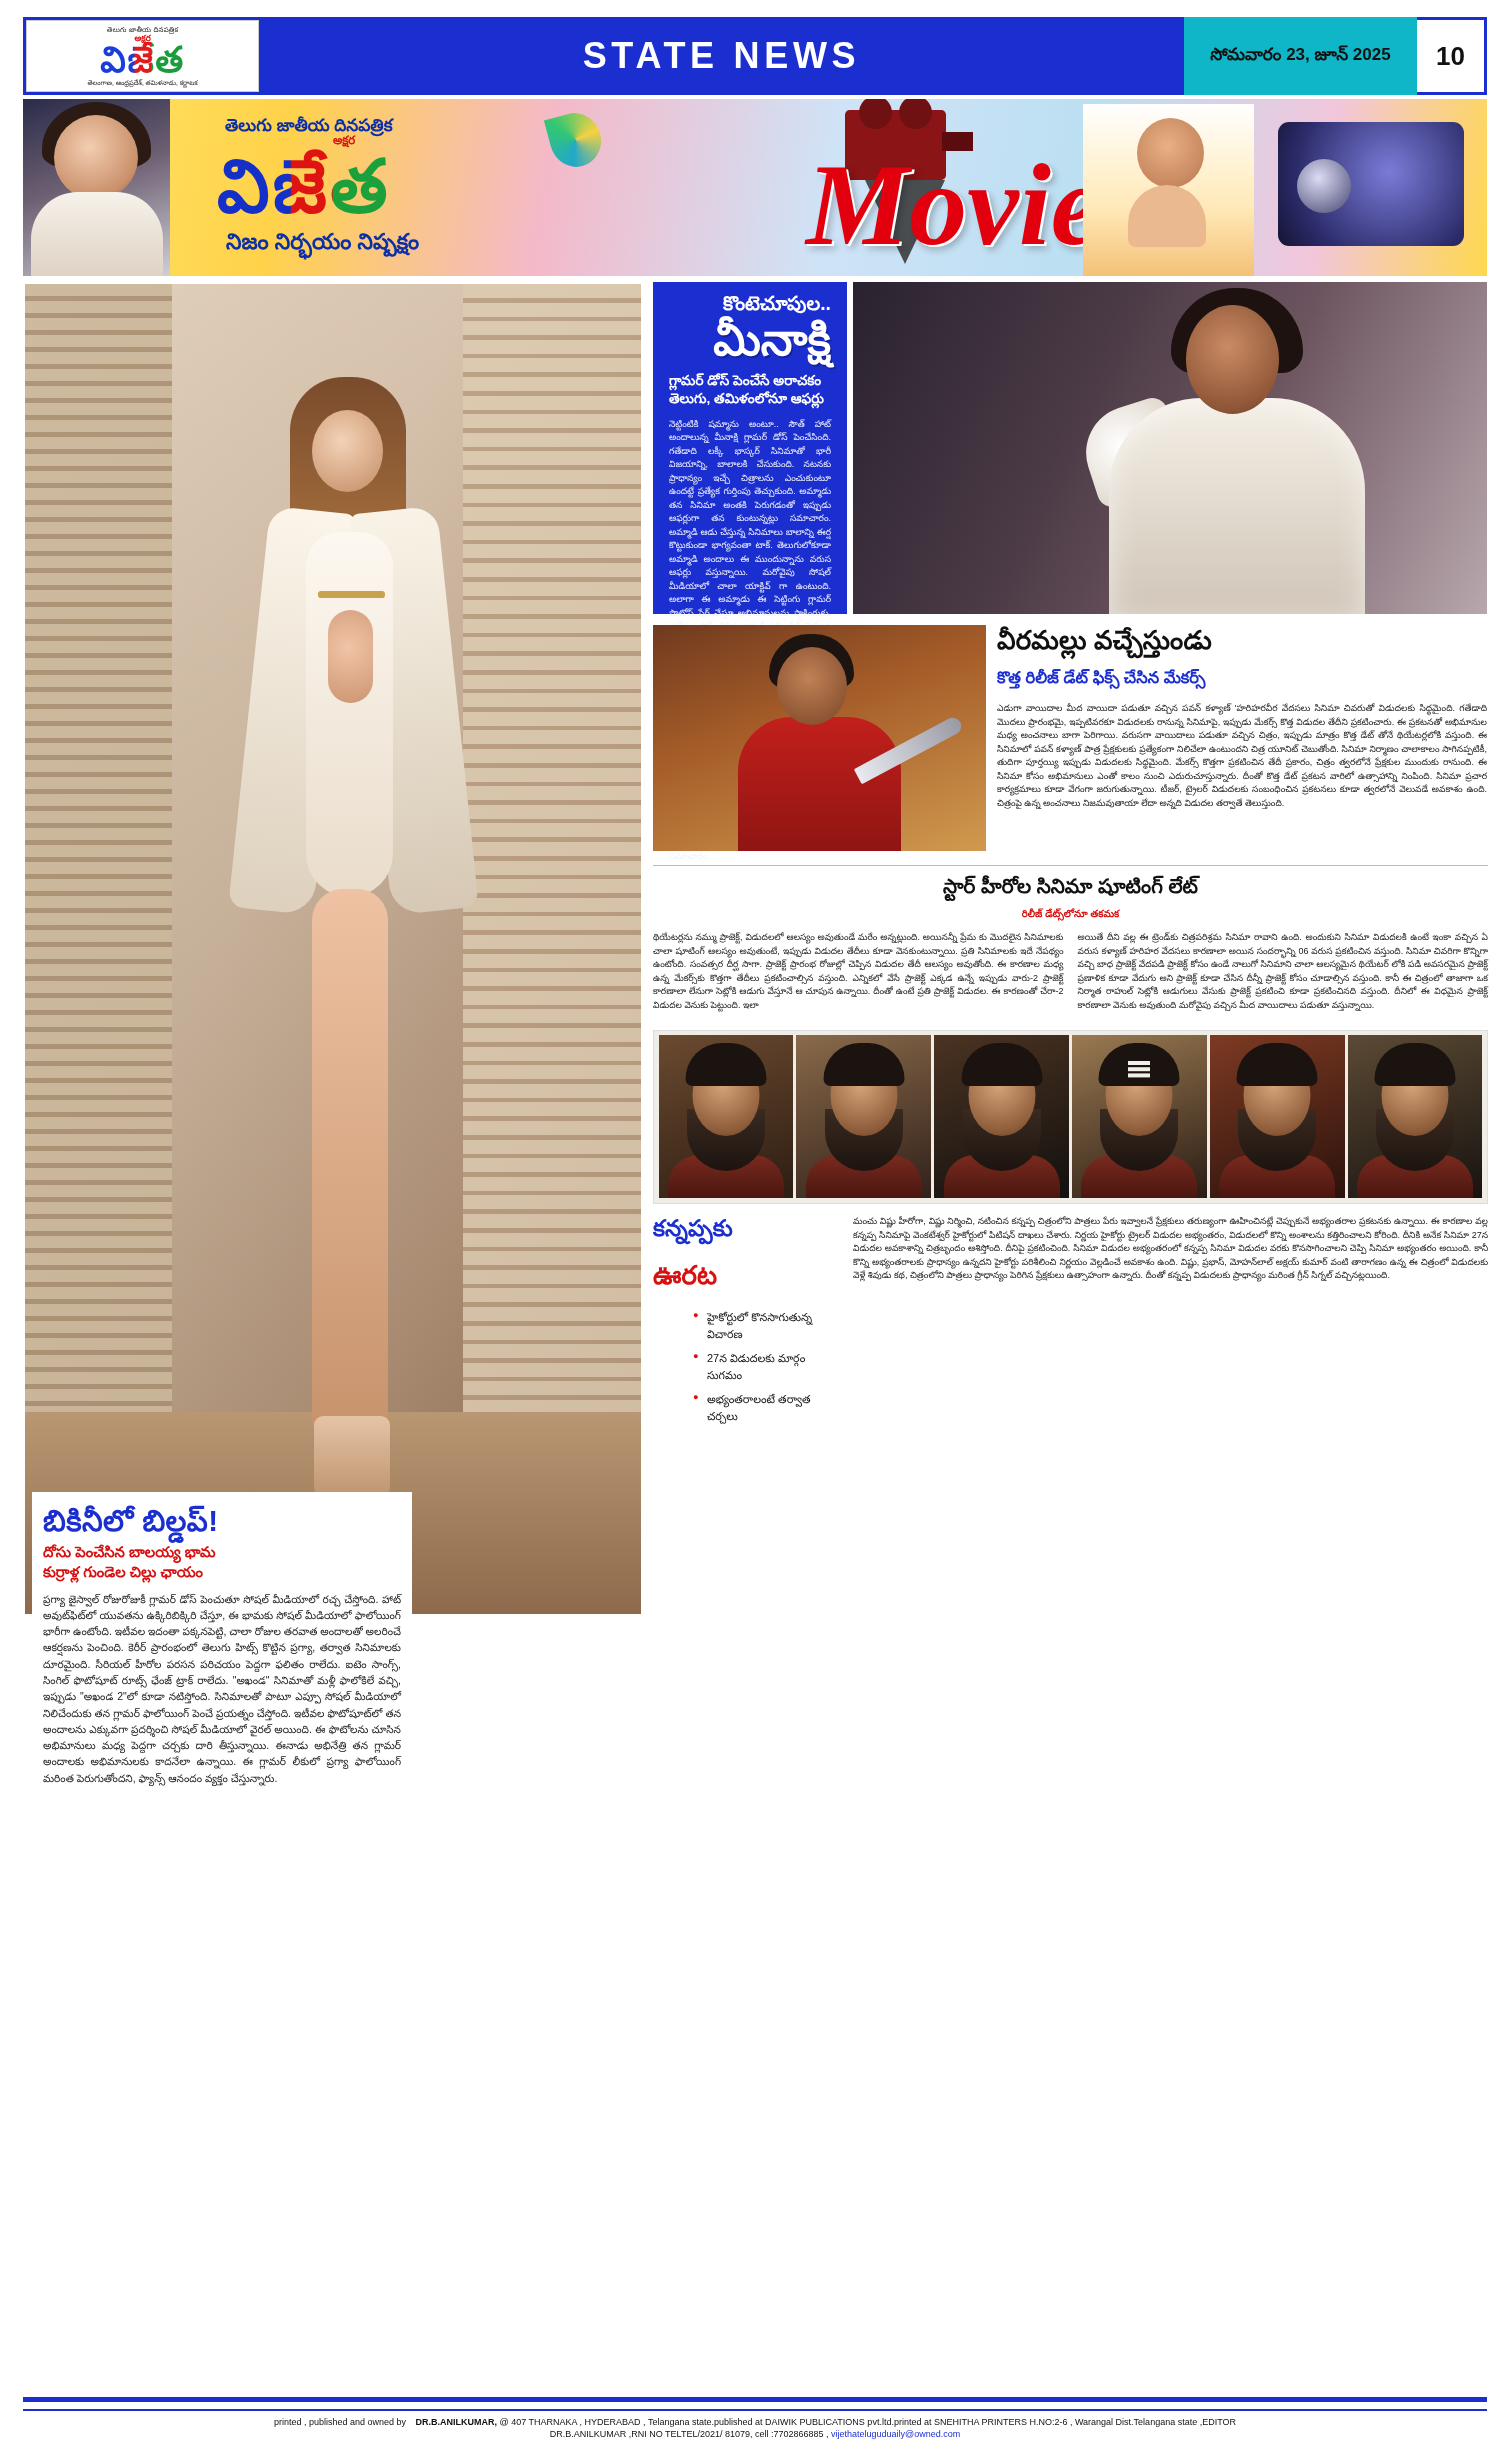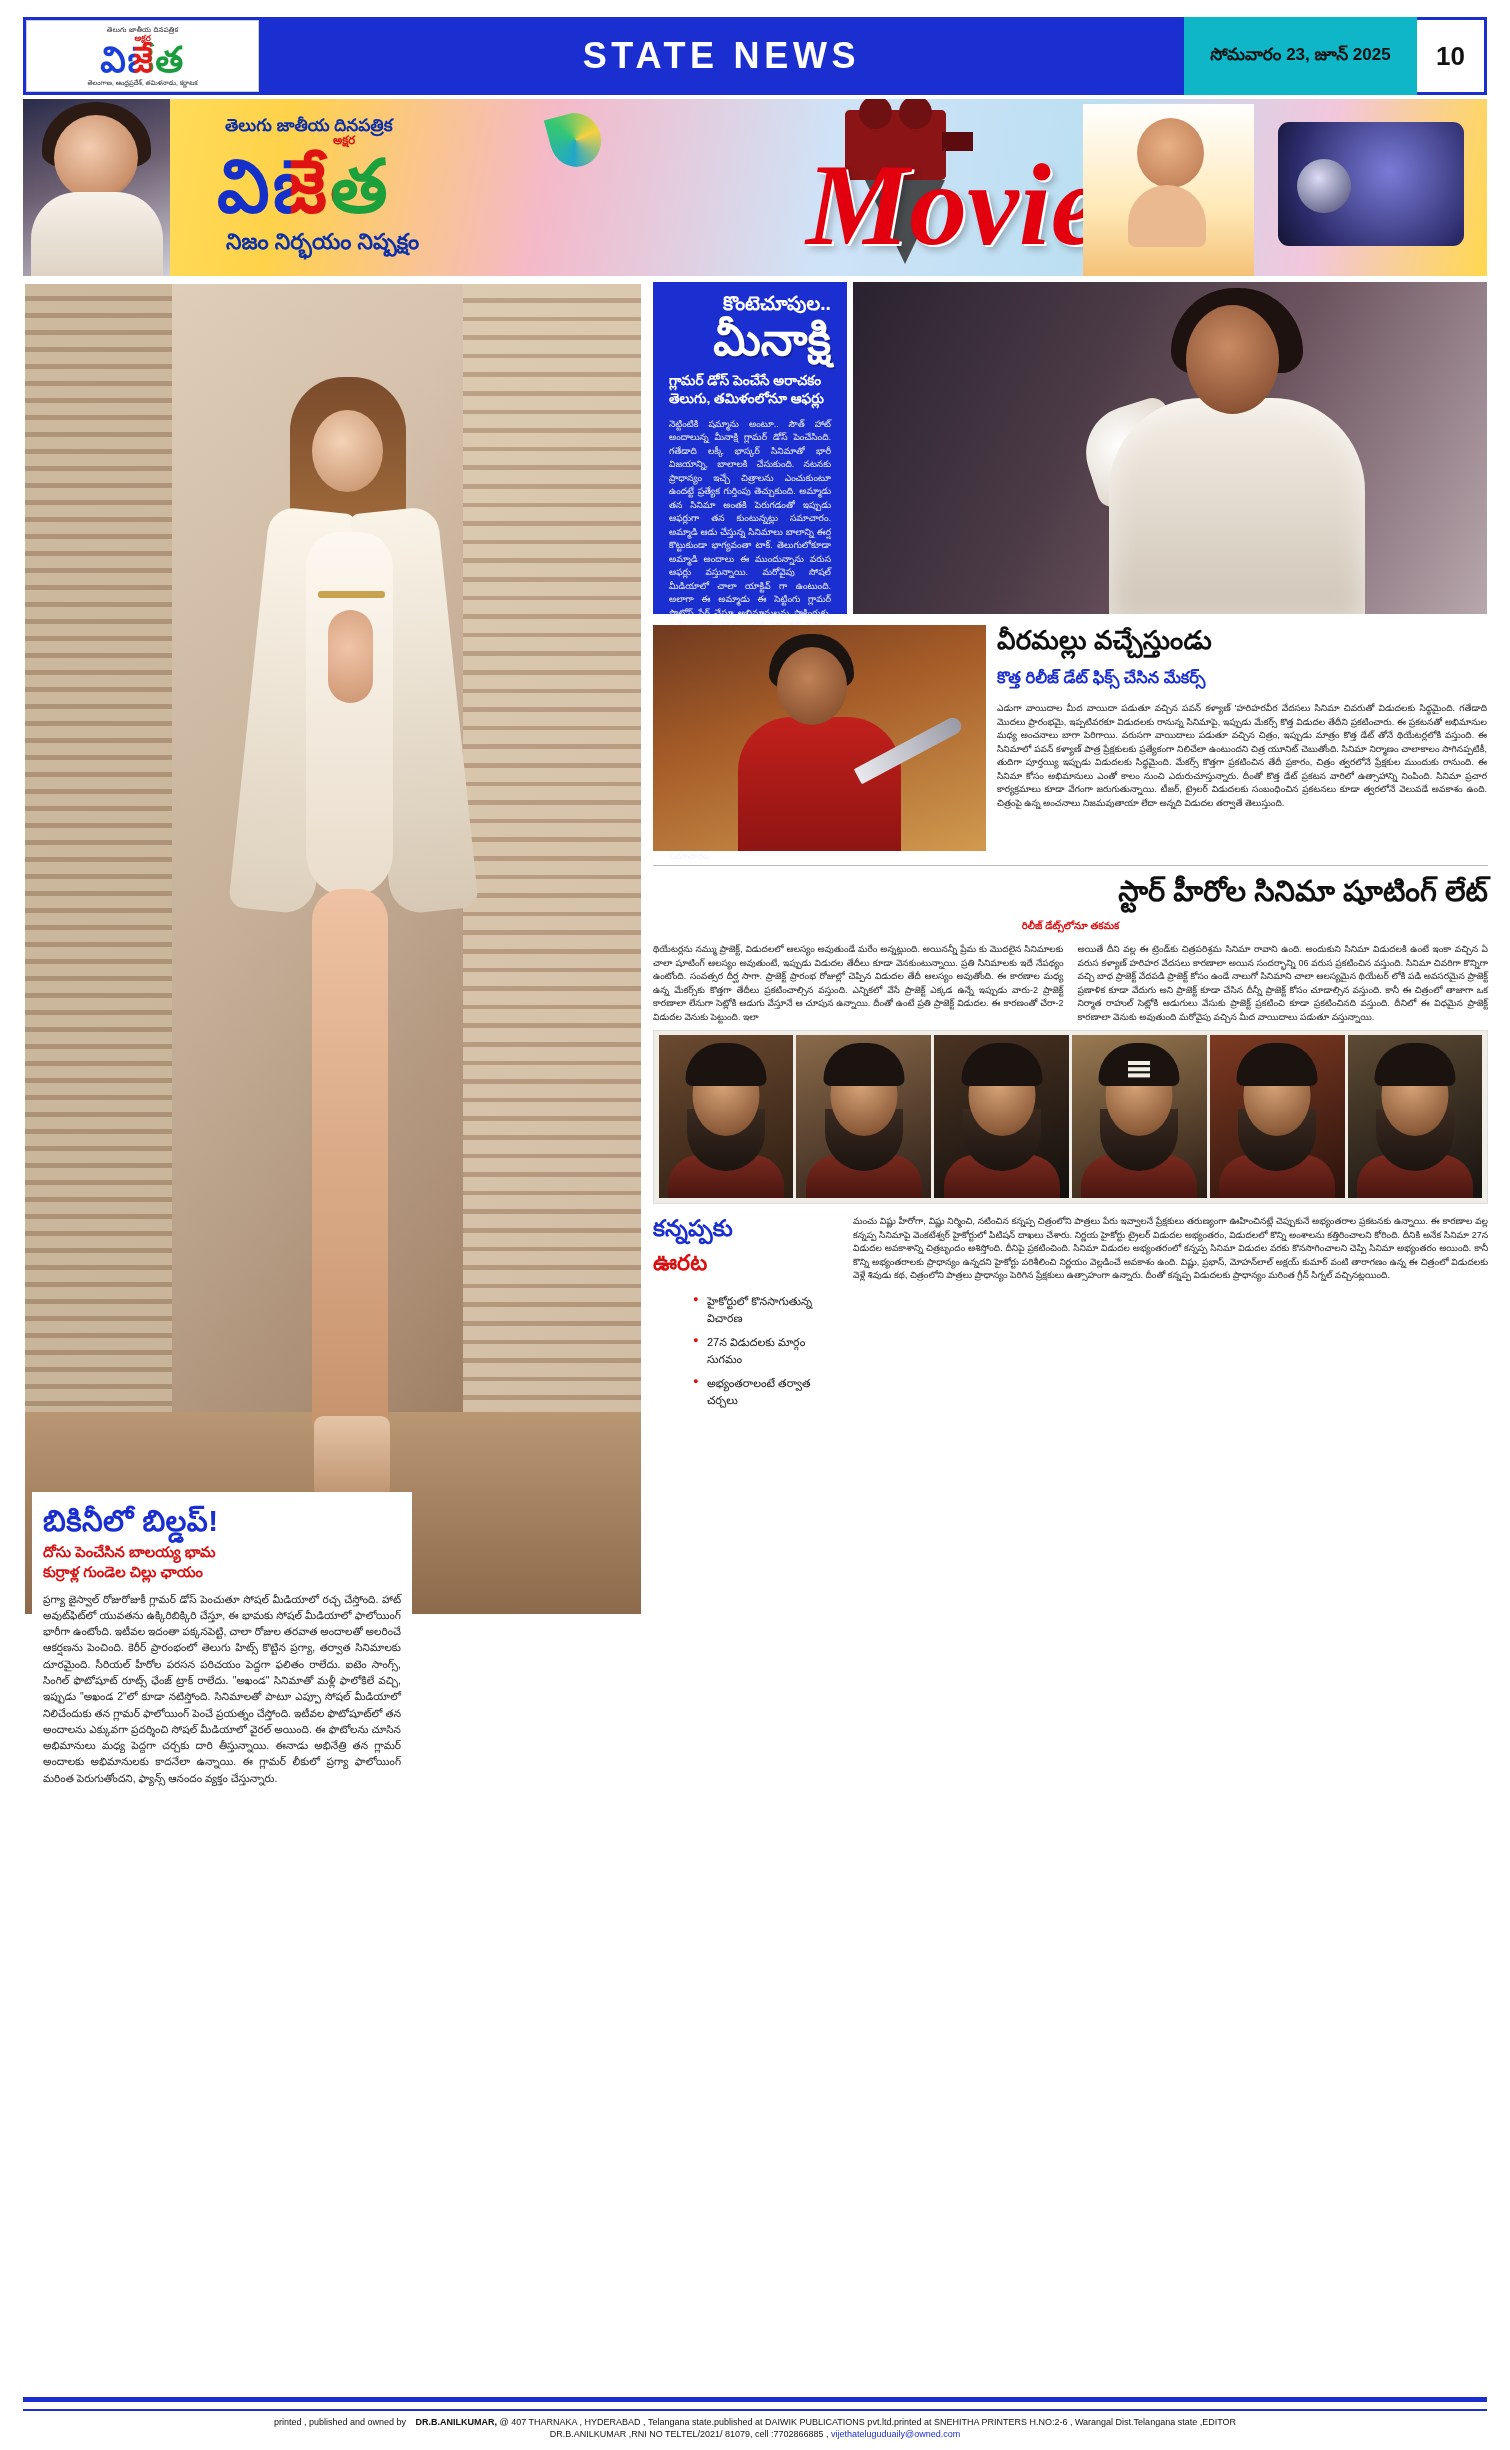--- a/index.html
+++ b/index.html
@@ -303,21 +303,21 @@
     background: linear-gradient(90deg,#e9e9ef,#9a9aa6); transform: rotate(-28deg);
     border-radius: 3.1px 15.5px 15.5px 3.1px;
   }
   .a2-text { position:absolute; left: 344px; top: 0; width: 490px; }
   .a2-title { font-size: 26px; font-weight: bold; color:#111; letter-spacing: 0.2px; }
   .a2-sub { font-size: 16.3px; font-weight: bold; color:#1b2fd0; margin-top: 6.2px; }
   .a2-body { font-size: 9px; line-height: 1.5; margin-top: 11px; text-align: justify; color:#1a1a1a;}
 
   
   .a3 { position: relative; margin-top: 14px; height: 160px; border-top: 0.8px solid #bbb; padding-top: 9.3px;}
-  .a3-title { font-size: 29px; font-weight: bold; text-align:right; color:#111; }
+  .a3-title { font-size: 20px; font-weight: bold; text-align:center; color:#111; }
   .a3-sub { font-size: 10px; font-weight: bold; text-align:center; color:#d81010; margin-top: 4.7px;}
   .a3-cols { display:flex; gap: 14px; margin-top: 9.3px; }
   .a3-cols .col { flex:1; font-size: 9px; line-height: 1.5; text-align: justify; color:#1a1a1a;}
 
   
   .a4 { position: relative; margin-top: 4.7px; }
   .a4-strip {
     display: flex; gap: 3.1px; background:#f0ede6; padding: 4.7px; border: 0.8px solid #ddd;
   }
   .face-card { flex:1; height: 163px; position: relative; overflow:hidden; }
@@ -349,21 +349,21 @@
   .face-card .fbody {
     position:absolute; left: 50%; bottom: 0; transform: translateX(-50%);
     width: 116px; height: 43px; border-radius: 31px 31px 0 0;
     background: linear-gradient(#7a2a1e,#491610);
   }
 
   
   .a5 { position: relative; margin-top: 11px; }
   .a5-left { float: left; width: 186px; }
   .a5-title1 { font-size: 23px; font-weight: bold; color:#1b2fd0; }
-  .a5-title2 { font-size: 22px; font-weight: bold; color:#d81010; margin-top: 3px;}
+  .a5-title2 { font-size: 26px; font-weight: bold; color:#d81010; margin-top: 13px;}
   .a5-bullets { margin-top: 12.4px; }
   .a5-bullets li { font-size: 11px; line-height: 1.5; color:#111; margin-bottom: 7.8px; list-style:none; position: relative; padding-left: 14px;}
   .a5-bullets li:before{ content:"●"; position:absolute; left:0; top:0; color:#d81010; font-size: 9.3px;}
   .a5-body { margin-left: 200px; font-size: 9px; line-height: 1.5; text-align: justify; color:#1a1a1a;}
 
   
   .footer {
     position:absolute; left: 23px; bottom: 11px; width: 1464px;
     border-top: 2.3px solid #1b2fd0; padding-top: 6.2px; text-align:center;
   }

